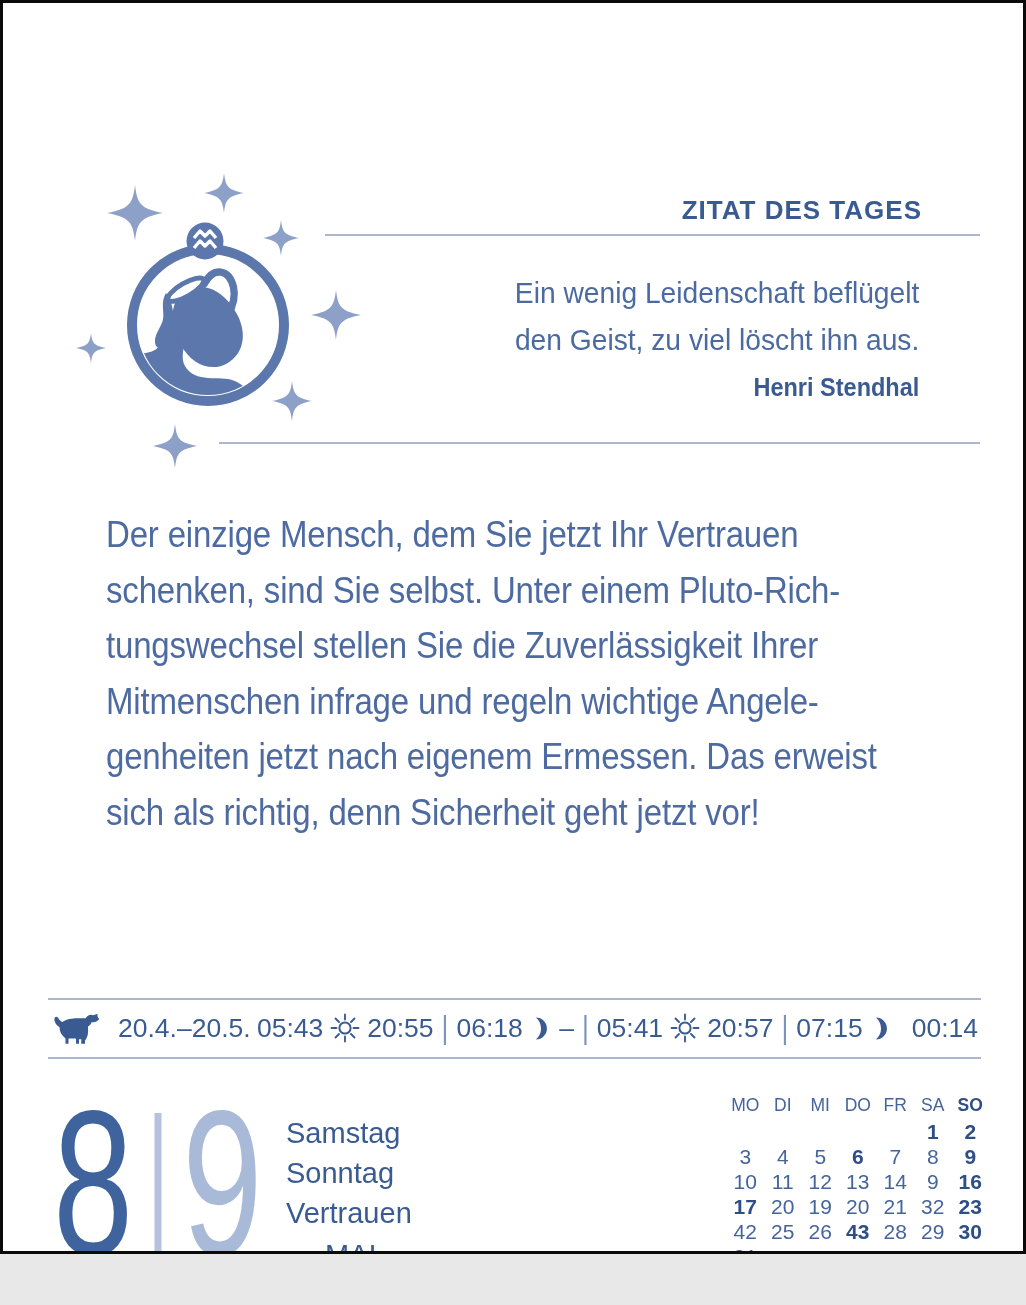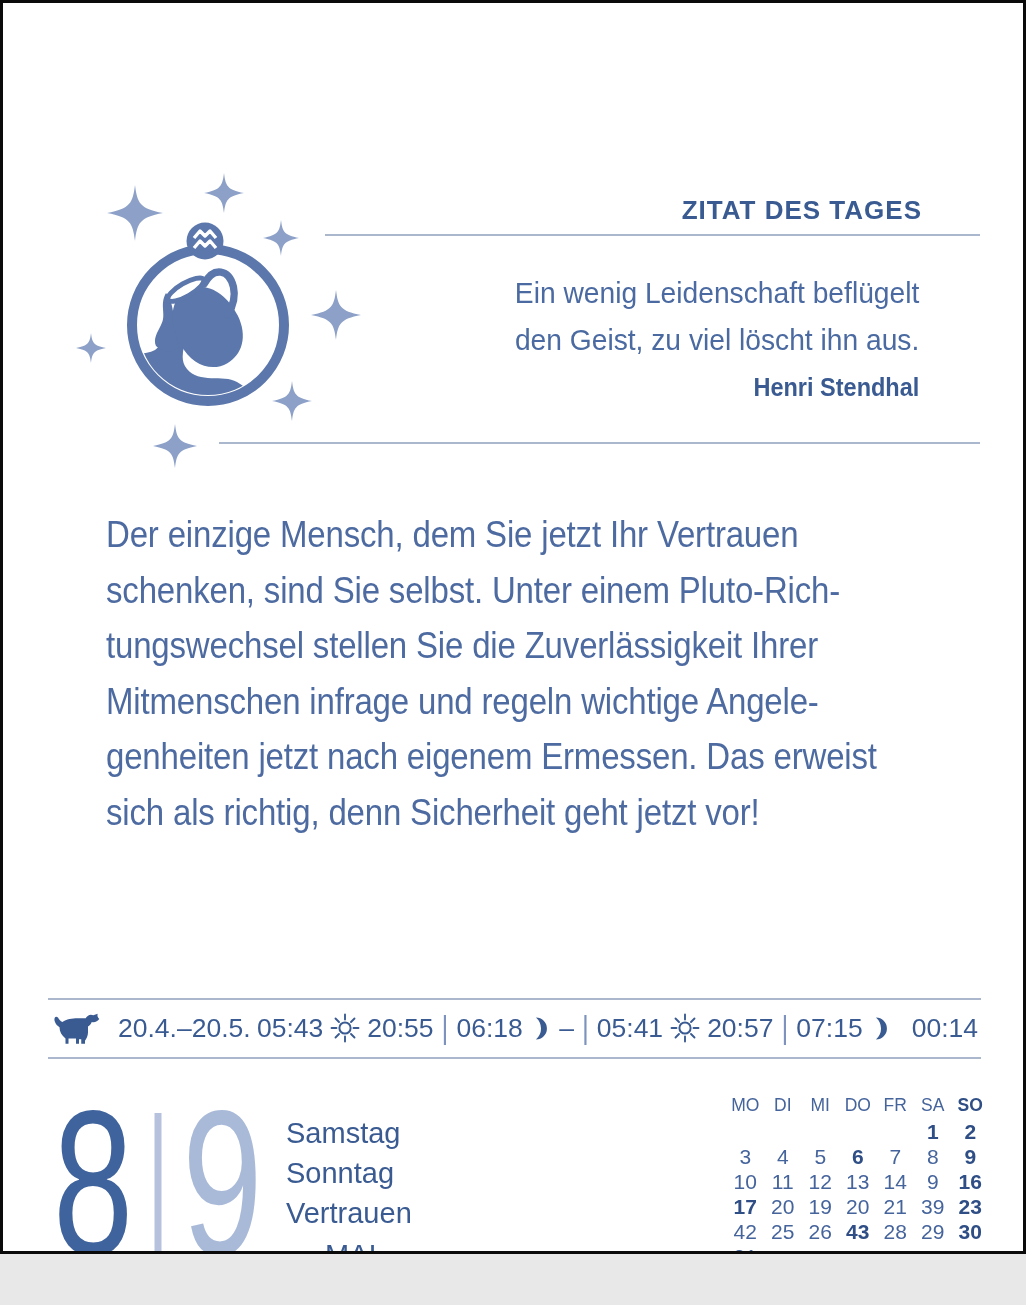--- a/index.html
+++ b/index.html
@@ -215,21 +215,21 @@
       <span class="cal-cell">12</span>
       <span class="cal-cell">13</span>
       <span class="cal-cell">14</span>
       <span class="cal-cell">9</span>
       <span class="cal-cell bold">16</span>
       <span class="cal-cell bold">17</span>
       <span class="cal-cell">20</span>
       <span class="cal-cell">19</span>
       <span class="cal-cell">20</span>
       <span class="cal-cell">21</span>
-      <span class="cal-cell">39</span>
+      <span class="cal-cell">32</span>
       <span class="cal-cell bold">23</span>
       <span class="cal-cell">42</span>
       <span class="cal-cell">25</span>
       <span class="cal-cell">26</span>
       <span class="cal-cell bold">43</span>
       <span class="cal-cell">28</span>
       <span class="cal-cell">29</span>
       <span class="cal-cell bold">30</span>
       <span class="cal-cell">31</span>
       <span class="cal-cell"></span>

